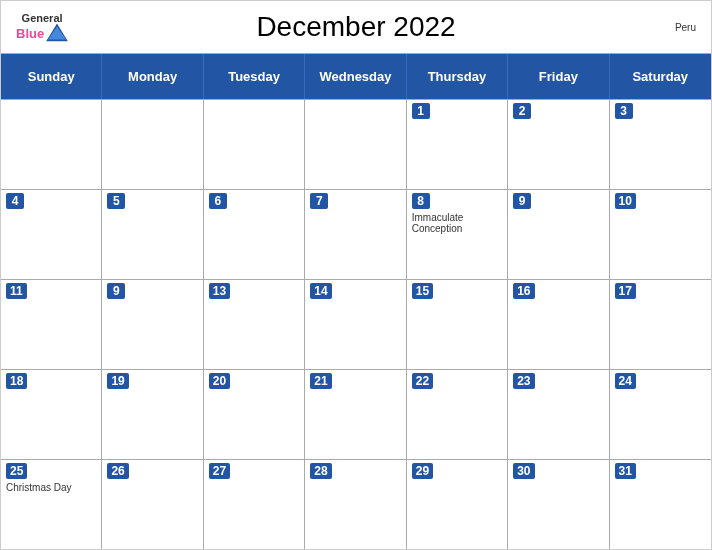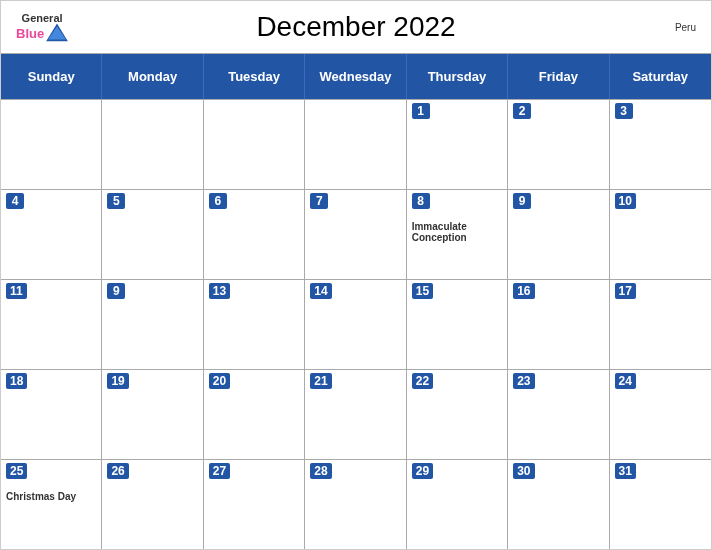--- a/index.html
+++ b/index.html
@@ -124,22 +124,21 @@
       padding: 1px 4px;
       border-radius: 2px;
       font-weight: bold;
       align-self: flex-start;
       min-width: 18px;
       text-align: center;
     }
     .day-event {
       font-size: 10px;
       color: #333;
-      margin-top: 12px;
-      font-weight: bold;
+      margin-top: 3px;
     }
     .week-row:last-child .day-cell {
       border-bottom: none;
     }
   </style>
 </head>
 <body>
 
 <div class="calendar-wrapper">
   <div class="header">

